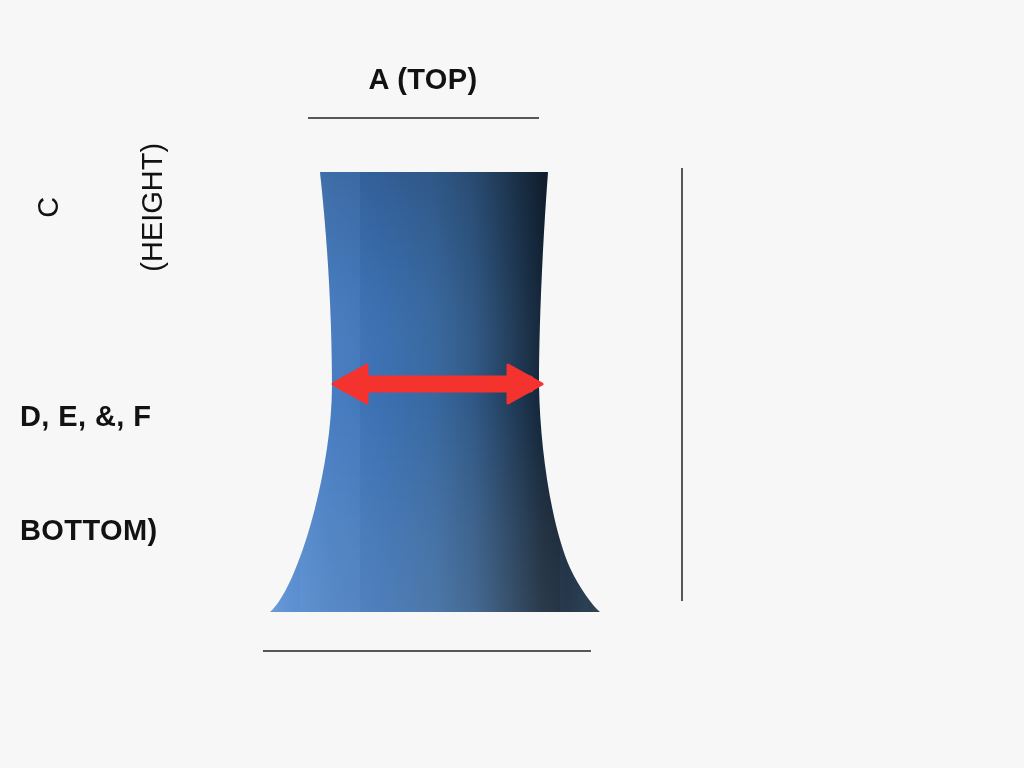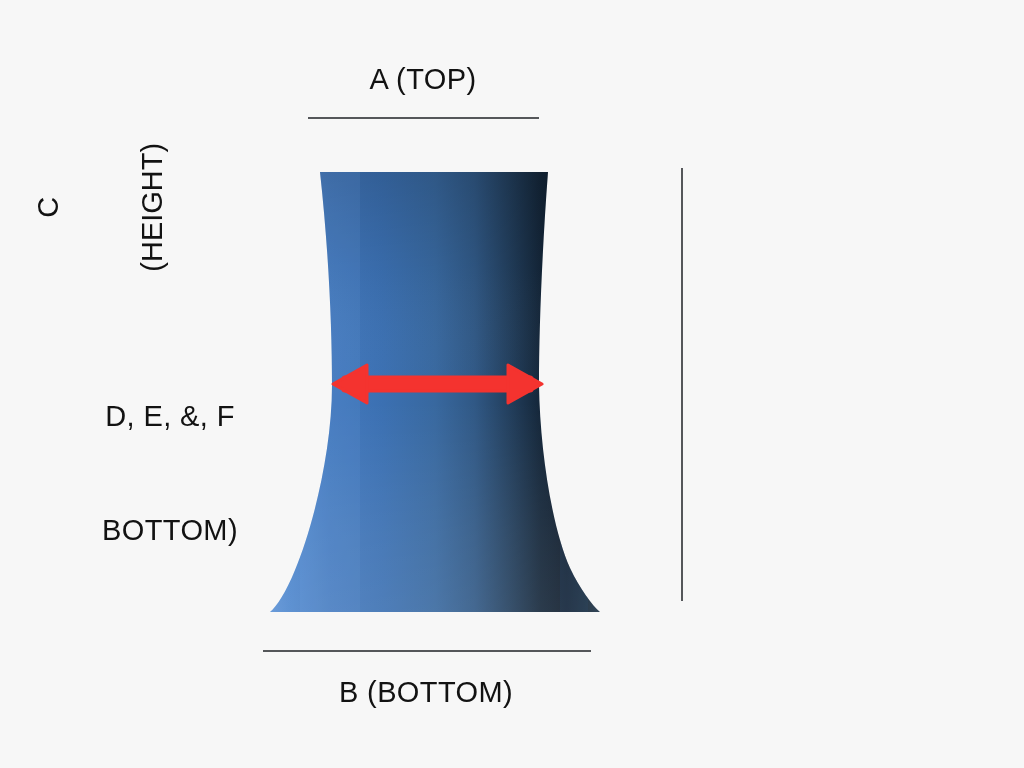--- a/index.html
+++ b/index.html
@@ -19,21 +19,21 @@
     width: 1024px;
     height: 768px;
     background: #f7f7f7;
   }
 
   
   .label {
     position: absolute;
     color: #121212;
     font-family: "Liberation Sans", sans-serif;
-    font-weight: 400;
+    font-weight: 700;
     letter-spacing: 0.4px;
     white-space: pre;
     line-height: 1.32;
   }
 
   #label-top {
     left: 0;
     top: 60px;
     width: 846px;
     text-align: center;
@@ -45,21 +45,21 @@
     top: 673px;
     width: 852px;
     text-align: center;
     font-size: 29px;
   }
 
   #label-curve {
     left: 20px;
     top: 320px;
     width: 300px;
-    text-align: center;
+    text-align: left;
     font-size: 29px;
   }
   #label-curve .line {
     display: block;
   }
 
   
   #label-height {
     left: 706px;
     top: 300px;
@@ -224,15 +224,14 @@
   <div class="rule-v" id="rule-height"></div>
   <div id="label-height">
     <div class="rot">
       <span class="ln">C</span>
       <span class="ln">(HEIGHT)</span>
     </div>
   </div>
 
   <div class="rule-h" id="rule-bottom"></div>
 
-  <div class="label" id="label-bottom">B (BOTTOM)</div>
 
 </div>
 
 </body></html>

